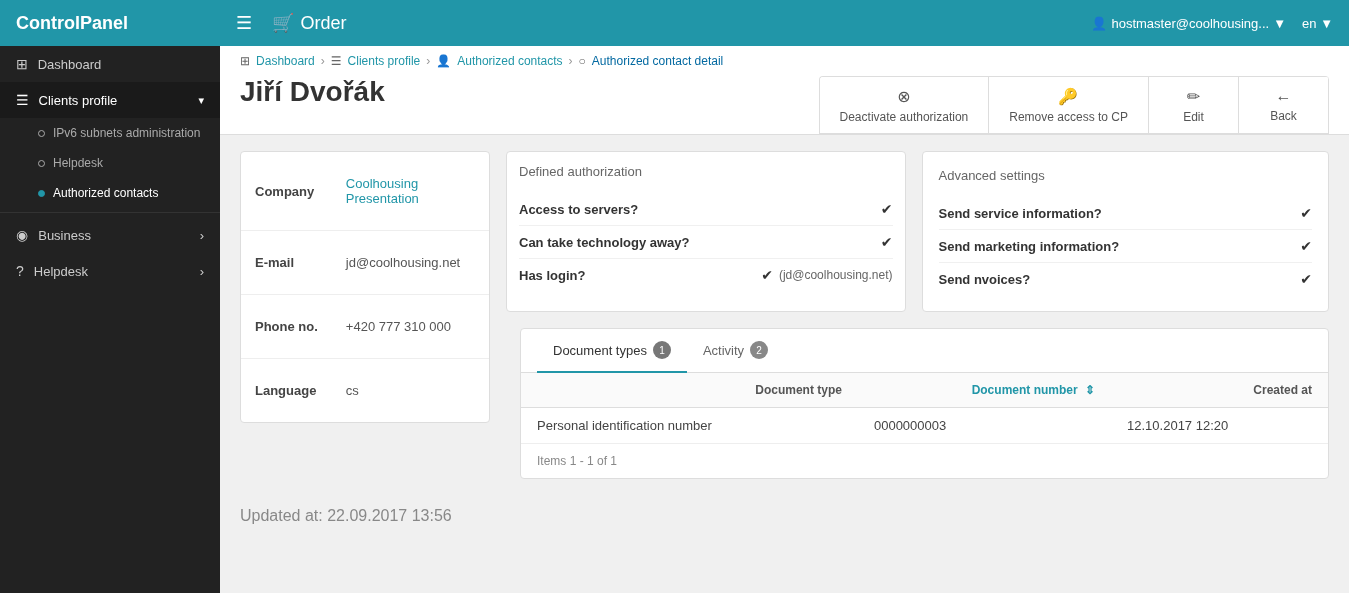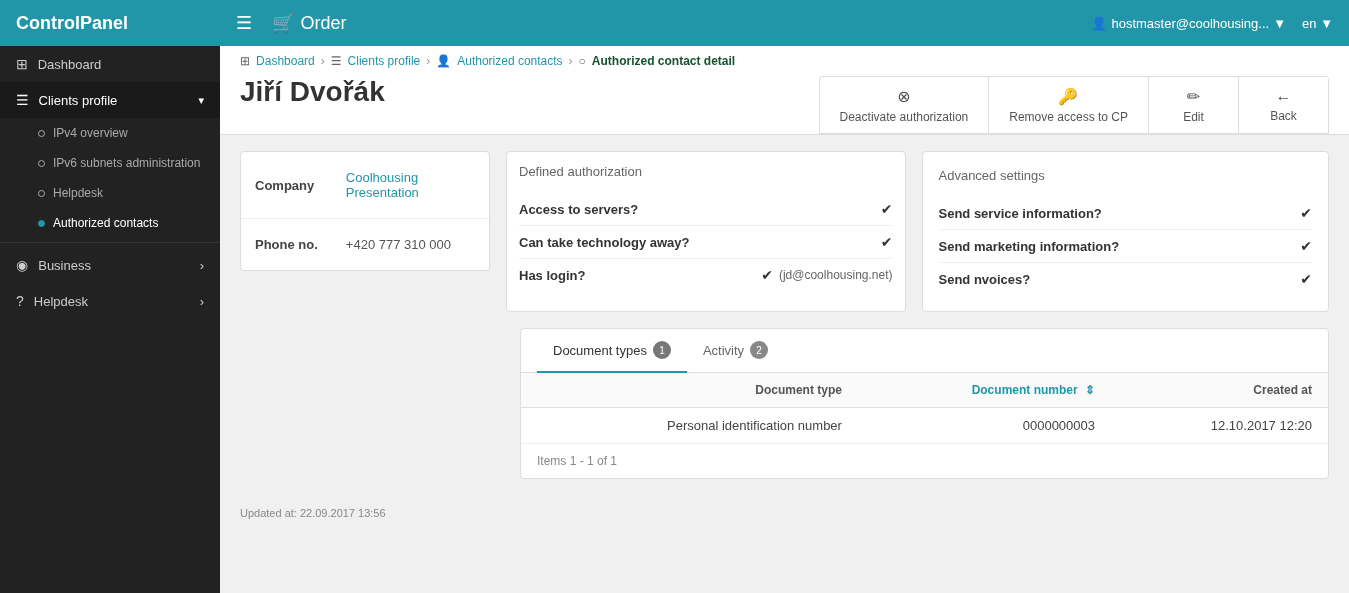--- a/index.html
+++ b/index.html
@@ -126,21 +126,21 @@
     .breadcrumb {
       display: flex;
       align-items: center;
       gap: 6px;
       font-size: 12px;
       color: #666;
       margin-bottom: 8px;
     }
     .breadcrumb a { color: #2196a8; text-decoration: none; cursor: pointer; }
     .breadcrumb .sep { color: #999; }
-    .breadcrumb .current { color: #14532d; font-weight: bold; }
+    .breadcrumb .current { color: #0369a1; }
 
     .page-title-row {
       display: flex;
       align-items: flex-start;
       gap: 16px;
     }
     .page-title {
       font-size: 28px;
       font-weight: bold;
       color: #333;
@@ -191,21 +191,21 @@
       border-radius: 4px;
       width: 250px;
       min-width: 250px;
       overflow: hidden;
     }
     .contact-card table {
       width: 100%;
       border-collapse: collapse;
     }
     .contact-card table td {
-      padding: 18px 14px;
+      padding: 24px 14px;
       border-bottom: 1px solid #eee;
       font-size: 13px;
     }
     .contact-card table td:first-child {
       font-weight: bold;
       color: #444;
       white-space: nowrap;
     }
     .contact-card table td:last-child {
       color: #555;
@@ -327,32 +327,32 @@
       color: #2196a8;
       cursor: pointer;
     }
     .data-table th .sort-icon { margin-left: 4px; }
     .data-table td {
       padding: 10px 16px;
       font-size: 13px;
       color: #444;
       border-bottom: 1px solid #f0f0f0;
     }
-    .data-table tr:last-child td { border-bottom: none; text-align: right; }
+    .data-table tr:last-child td { border-bottom: none; }
     .table-footer {
       padding: 10px 16px;
       font-size: 12px;
       color: #888;
       border-top: 1px solid #eee;
     }
 
     
     .page-footer {
       padding: 12px 20px;
-      font-size: 11px;
+      font-size: 16px;
       color: #888;
     }
   </style>
 </head>
 <body>
 
 <nav class="top-nav">
   <div class="brand">ControlPanel</div>
   <div class="nav-left">
     <span class="menu-icon">☰</span>
@@ -378,24 +378,20 @@
 
   <aside class="sidebar">
     <div class="sidebar-item">
       <span class="icon">⊞</span>
       <span>Dashboard</span>
     </div>
     <div class="sidebar-item section-header">
       <span class="icon">☰</span>
       <span>Clients profile</span>
       <span class="chevron">▾</span>
-    </div>
-    <div class="sidebar-sub-item">
-      <span class="dot"></span>
-      <span>IPv4 overview</span>
     </div>
     <div class="sidebar-sub-item">
       <span class="dot"></span>
       <span>IPv6 subnets administration</span>
     </div>
     <div class="sidebar-sub-item">
       <span class="dot"></span>
       <span>Helpdesk</span>
     </div>
     <div class="sidebar-sub-item active">
@@ -457,22 +453,30 @@
     <div class="content-area">
 
       <div class="contact-card">
         <table>
           <tbody>
               <tr>
             <td>Company</td>
             <td><a>Coolhousing Presentation</a></td>
           </tr>
           <tr>
+            <td>E-mail</td>
+            <td>jd@coolhousing.net</td>
+          </tr>
+          <tr>
             <td>Phone no.</td>
             <td>+420 777 310 000</td>
+          </tr>
+          <tr>
+            <td>Language</td>
+            <td>cs</td>
           </tr>
         </tbody>
           </table>
       </div>
 
       <div class="right-panels">
         <div class="top-panels">
 
           <div class="info-panel">
             <h3>Defined authorization</h3>

